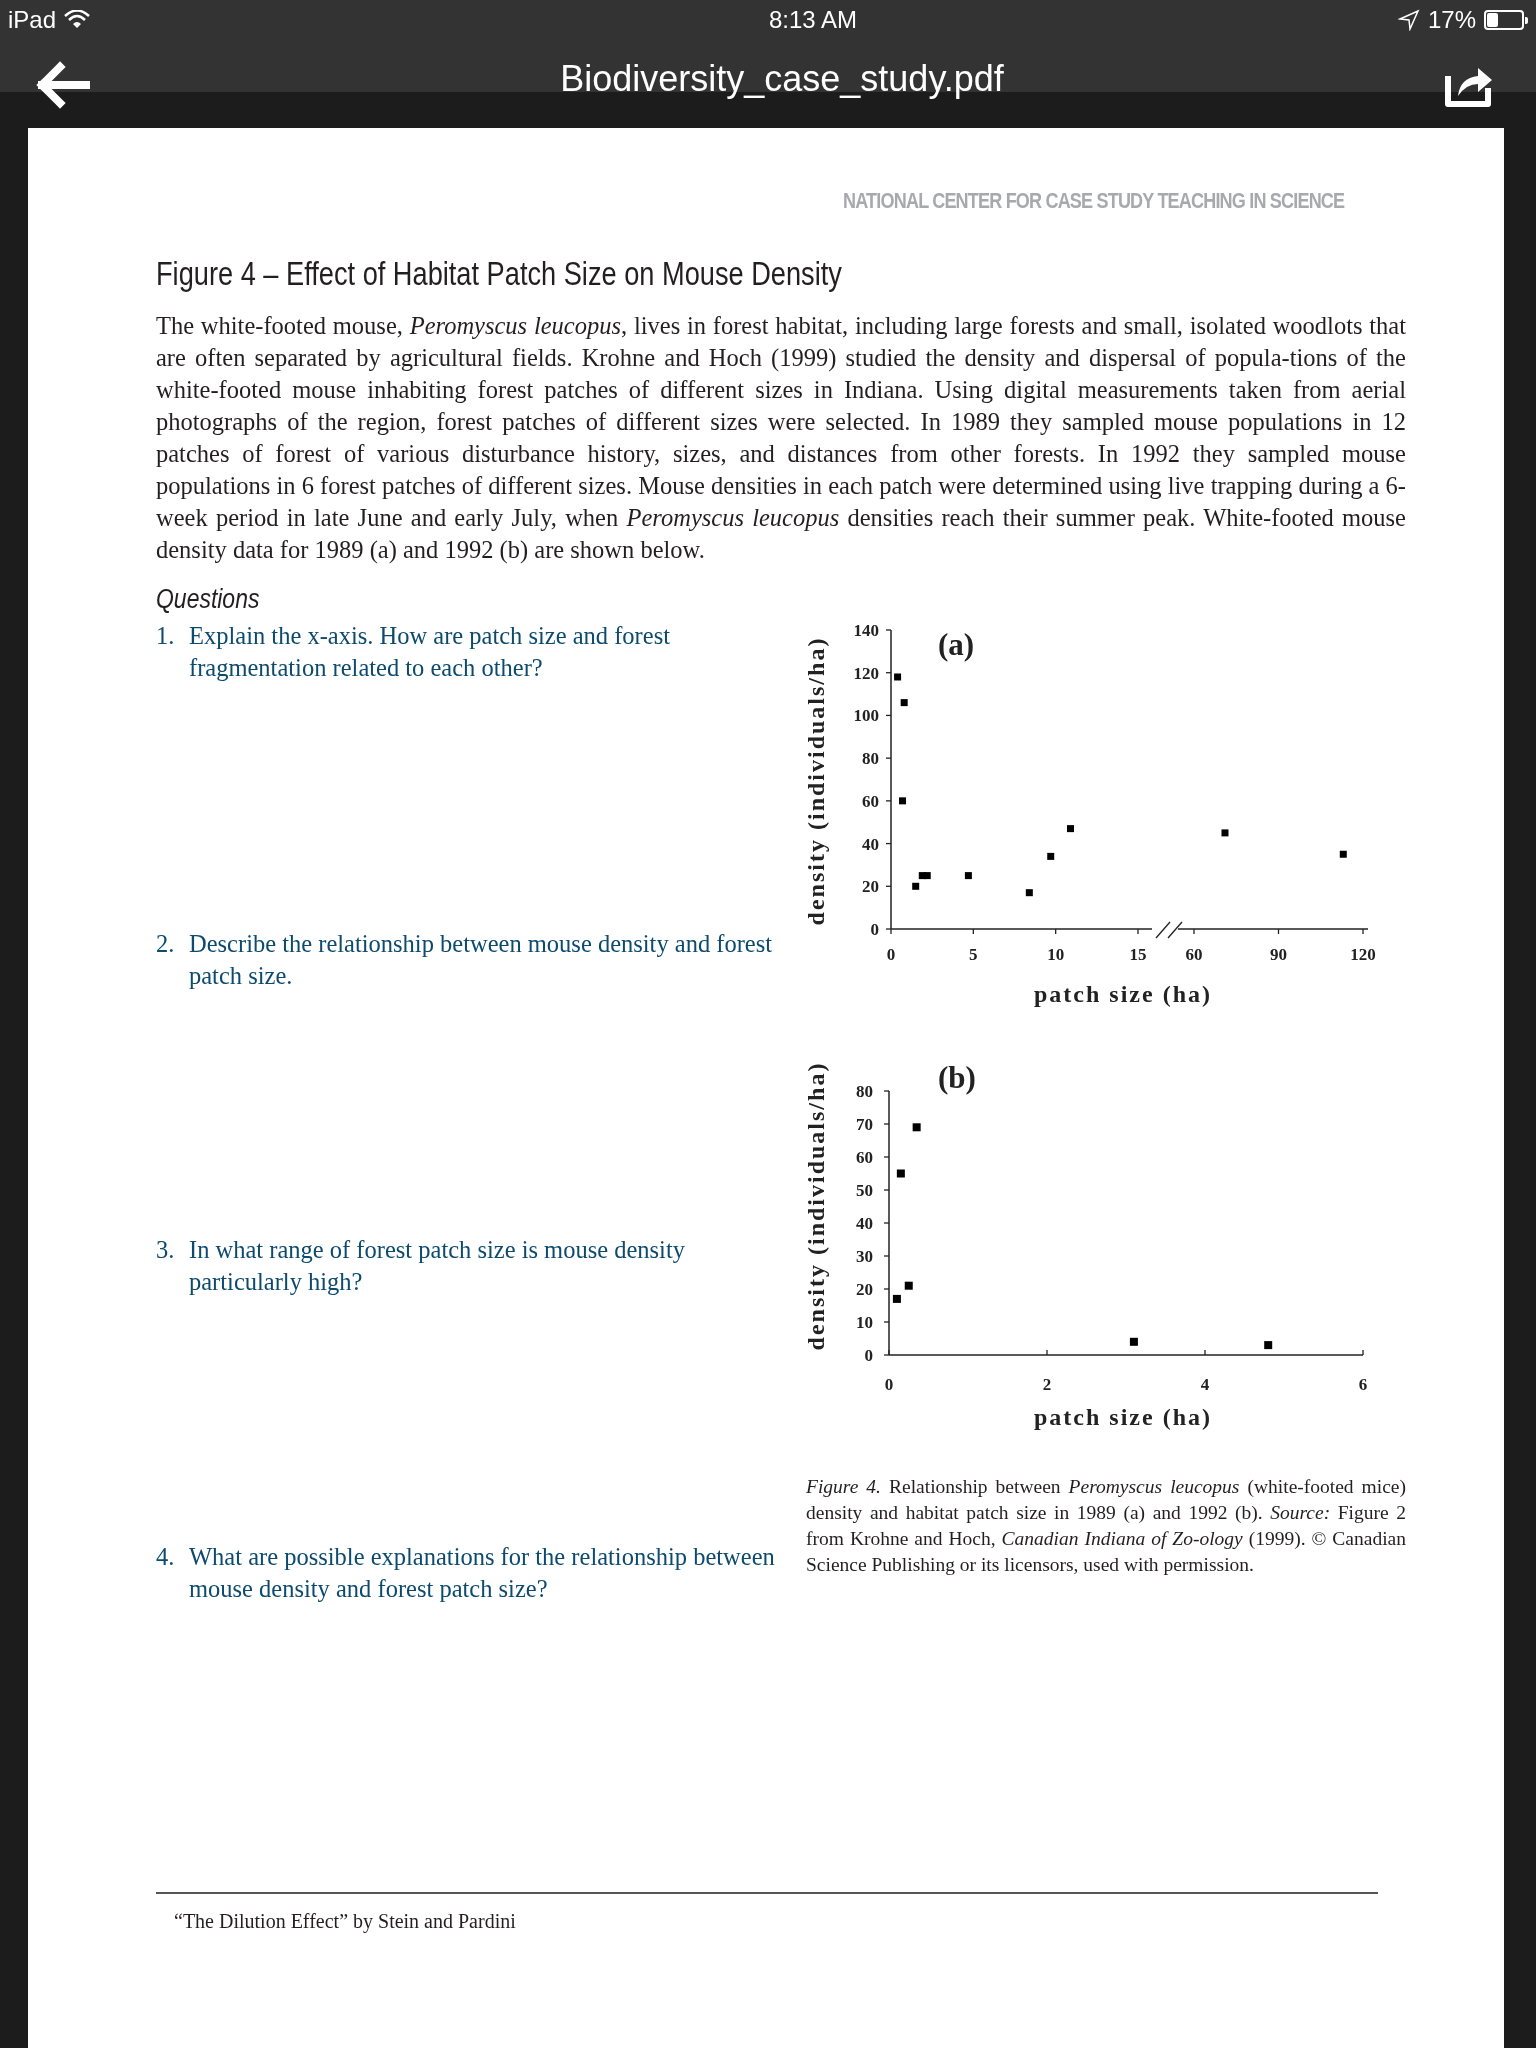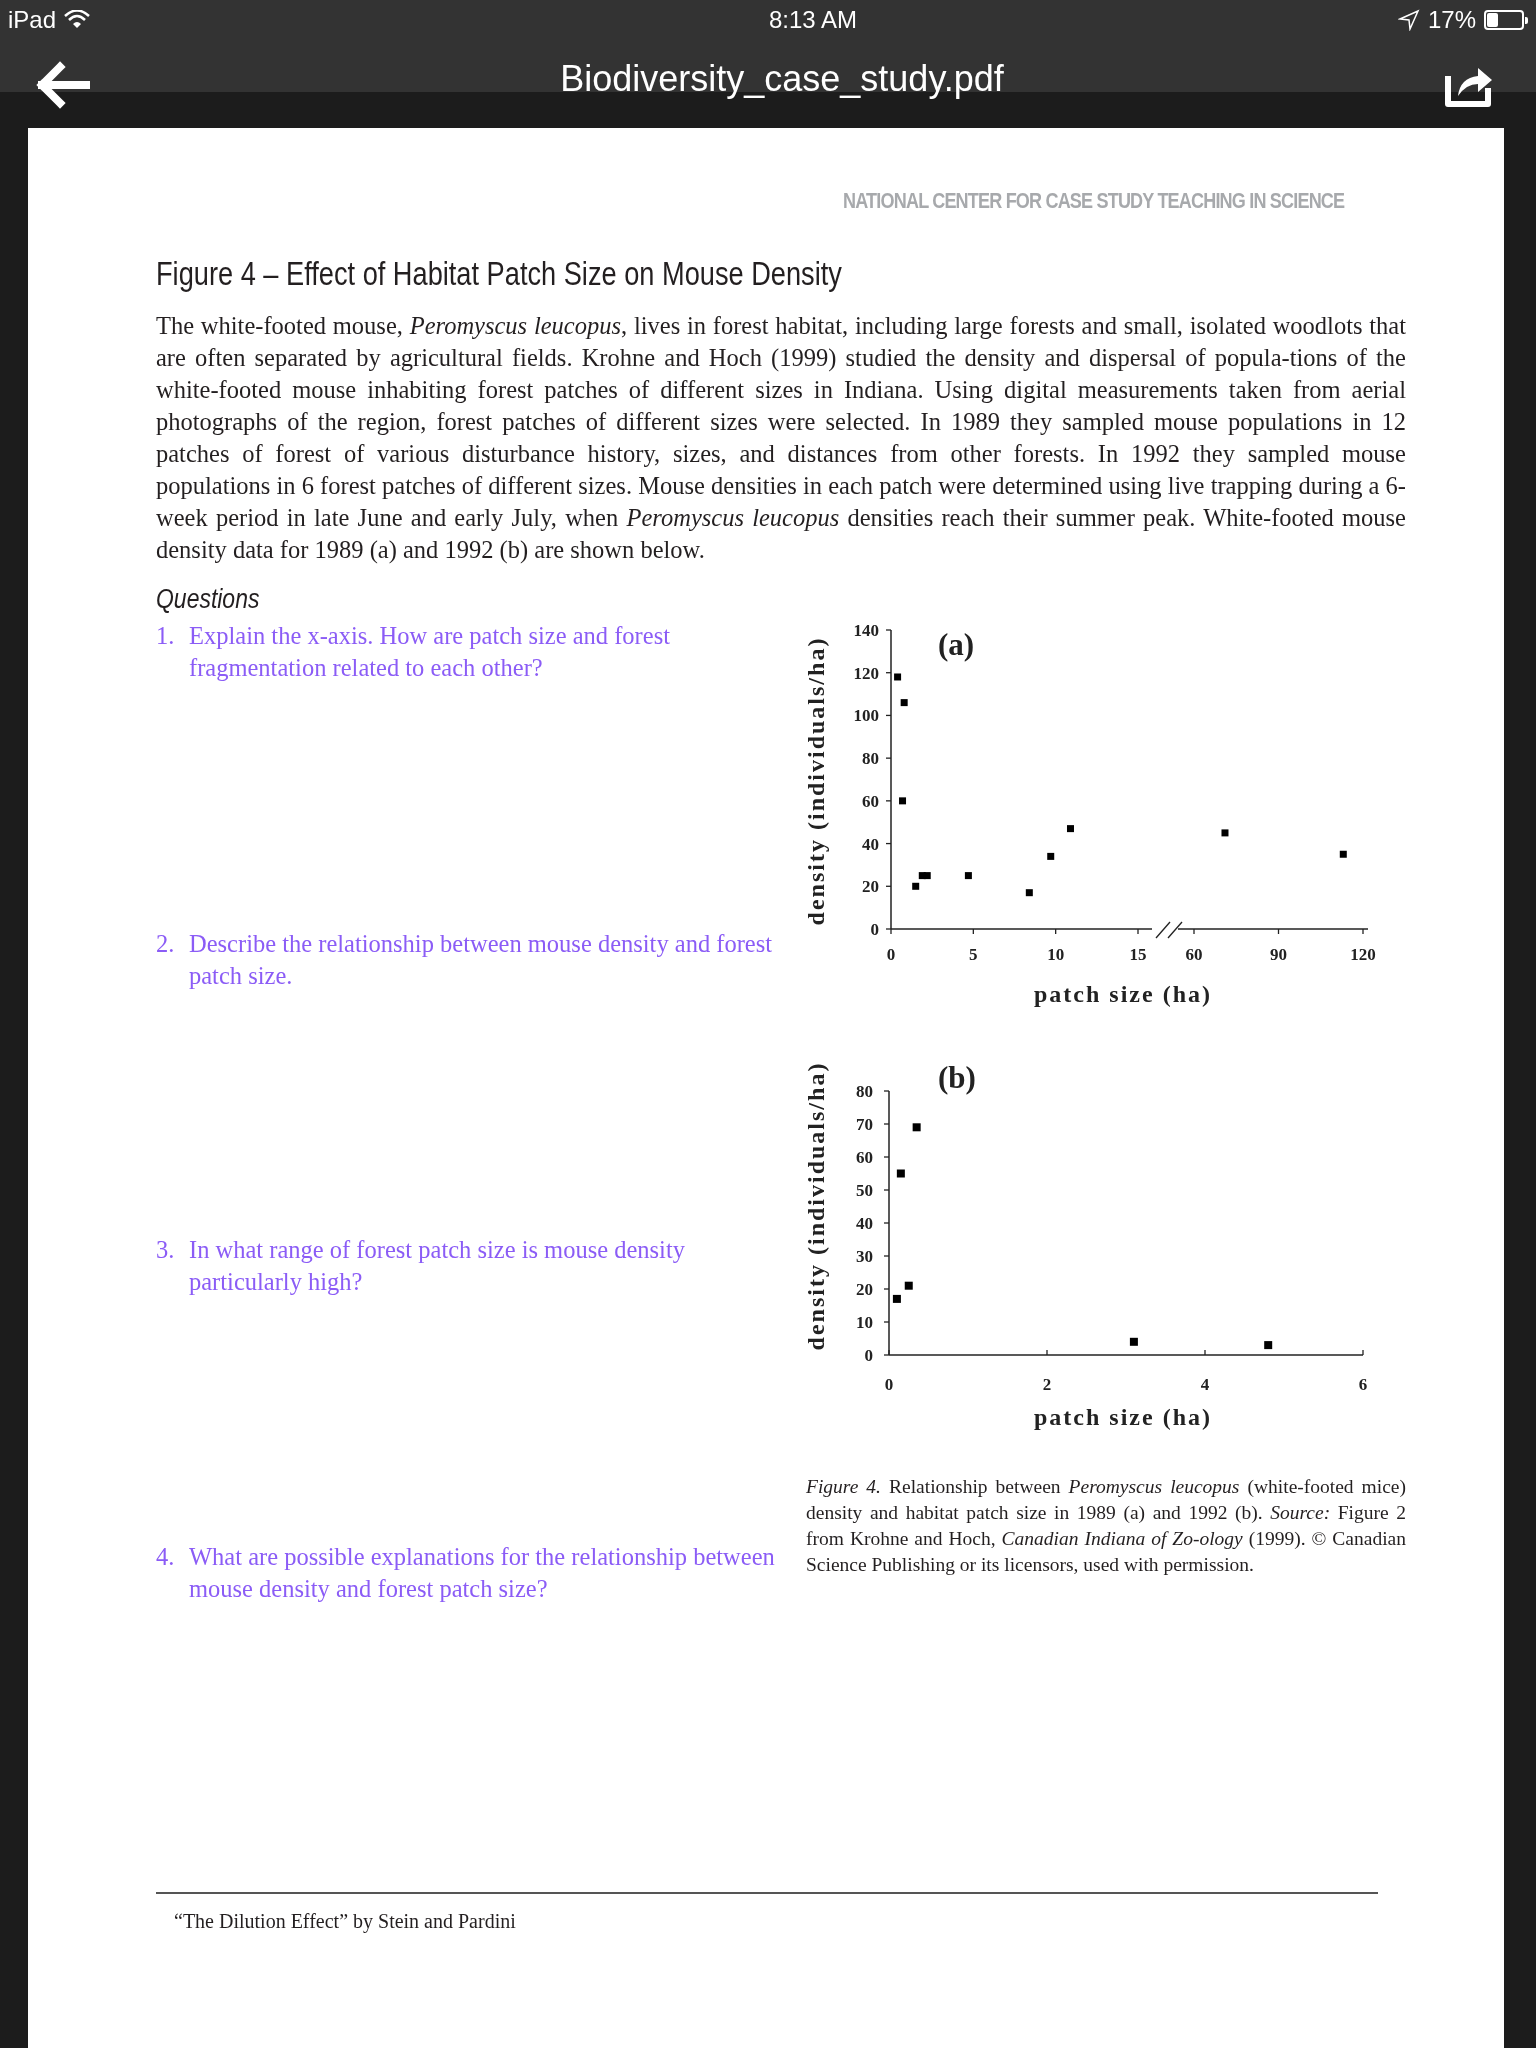--- a/index.html
+++ b/index.html
@@ -54,21 +54,21 @@
     position: absolute; left: 128px; top: 182px; width: 1250px;
     font-size: 24.5px; line-height: 32px; color: #231f20; text-align: justify;
   }
   .questions-heading {
     position: absolute; left: 128px; top: 455px;
     font-family: "Liberation Sans", sans-serif; font-style: italic; font-size: 28px; color: #231f20;
     transform: scaleX(0.82); transform-origin: left;
   }
   .question {
     position: absolute; left: 128px; width: 600px;
-    font-size: 24.5px; line-height: 32px; color: #8b5cf6;
+    font-size: 24.5px; line-height: 32px; color: #0c4a6e;
     padding-left: 33px; text-indent: -33px;
   }
   .question .qnum { display: inline-block; width: 33px; text-indent: 0; }
   .chart-svg { position: absolute; left: 0; top: 0; }
   .caption {
     position: absolute; left: 778px; top: 1346px; width: 600px;
     font-size: 19.5px; line-height: 26px; color: #231f20; text-align: justify;
   }
   .footer-rule { position: absolute; left: 128px; top: 1764px; width: 1222px; height: 2px; background: #555; }
   .footer-text {

